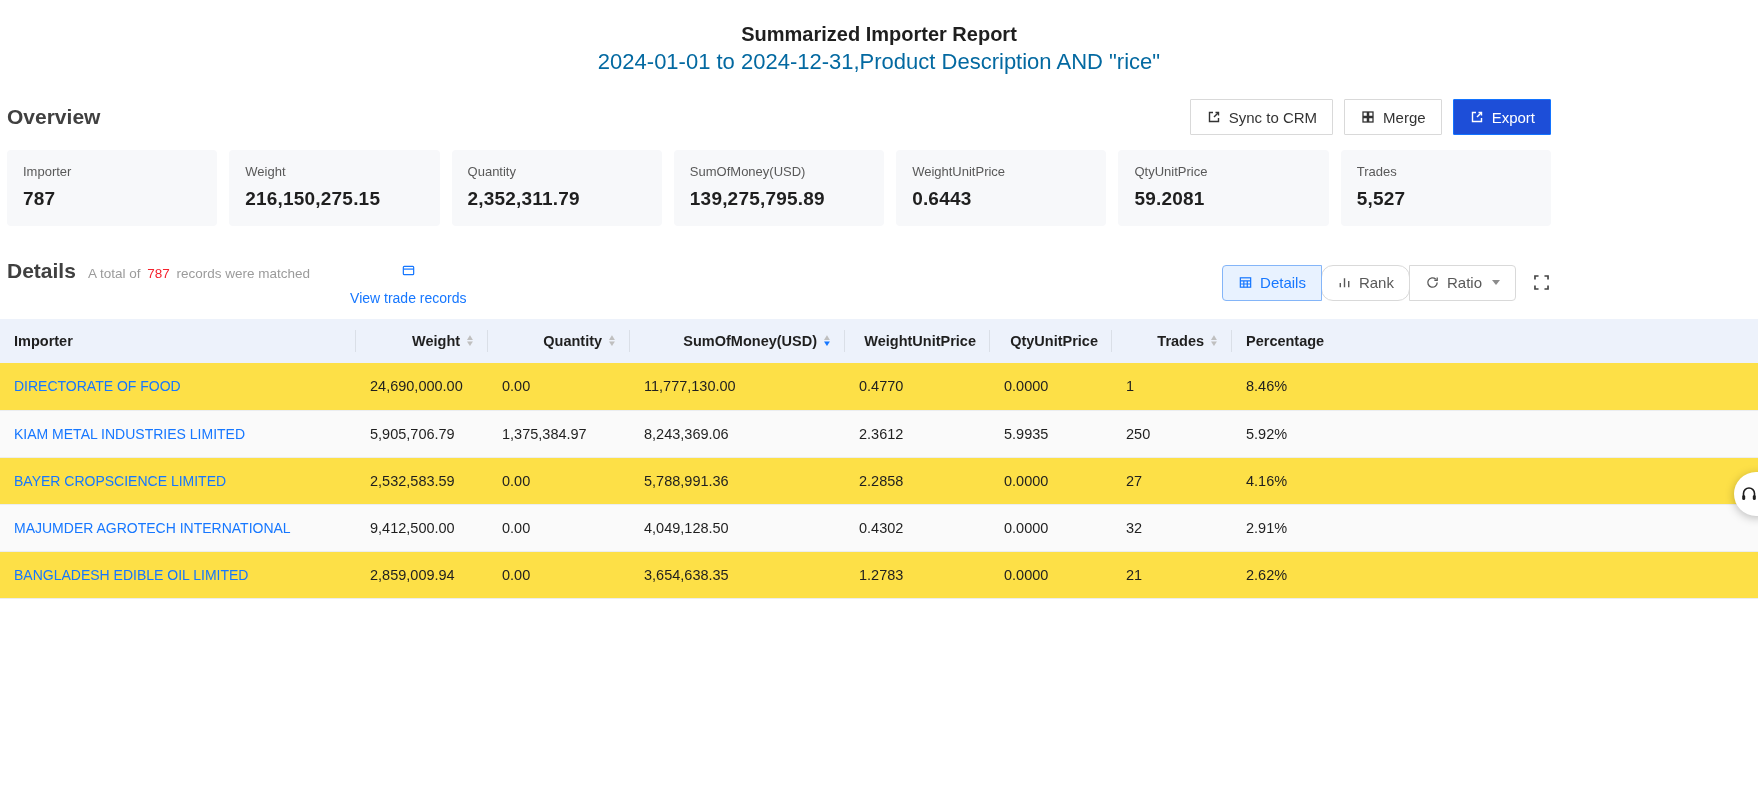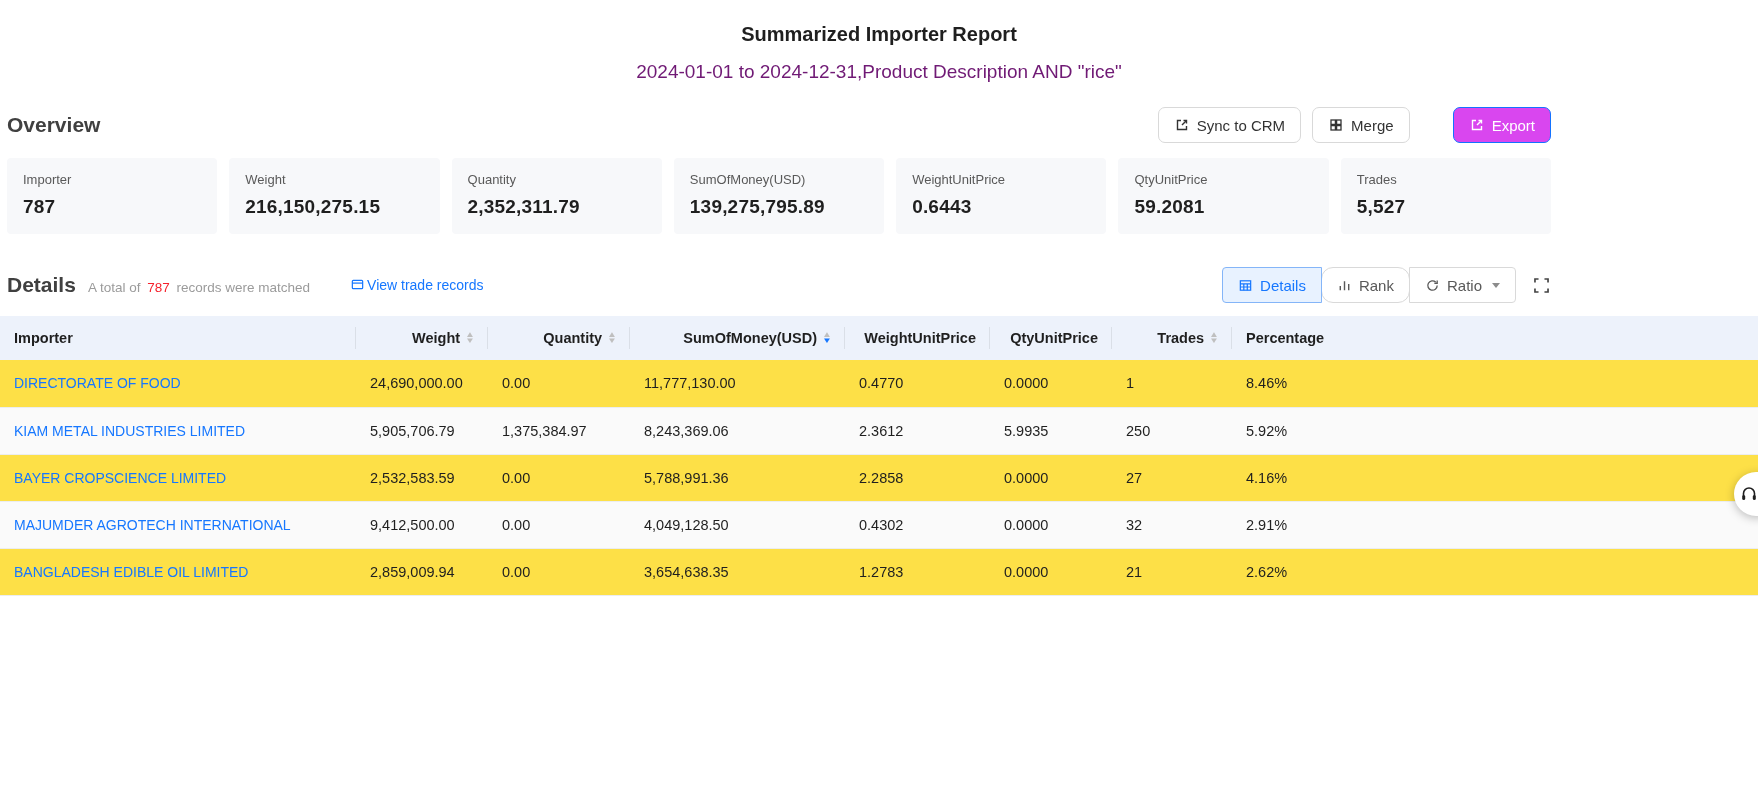--- a/index.html
+++ b/index.html
@@ -6,53 +6,53 @@
   html,body { width:1758px; height:785px; overflow:hidden; }
   body {
     font-family:"Liberation Sans", sans-serif;
     background:#ffffff;
     color:#262626;
     position:relative;
   }
   
   .report-header { text-align:center; padding-top:23px; }
   .report-title { font-size:20px; font-weight:bold; color:#1f1f1f; }
-  .report-subtitle { font-size:19px; color:#701a75; margin-top:15px; font-weight:normal; }
+  .report-subtitle { font-size:22px; color:#0369a1; margin-top:3px; font-weight:normal; }
 
   
   .top-wrap { width:1544px; margin-left:7px; }
 
   .overview-bar { display:flex; justify-content:space-between; align-items:center; margin-top:24px; }
   .section-label { font-size:21px; font-weight:bold; color:#404040; }
   .overview-actions { display:flex; gap:11px; }
 
   .btn {
     display:inline-flex; align-items:center; gap:7px;
     height:36px; padding:0 15px;
-    border:1px solid #d9d9d9; background:#fff; border-radius:7px;
+    border:1px solid #d9d9d9; background:#fff; border-radius:1px;
     font-size:15px; color:#333; cursor:pointer; white-space:nowrap;
     font-family:"Liberation Sans", sans-serif;
   }
   .btn svg { flex:0 0 auto; }
-  .btn.primary { background:#d946ef; border-color:#1373ff; color:#fff;margin-left:32px; }
+  .btn.primary { background:#1d4ed8; border-color:#1373ff; color:#fff; }
 
   
   .stats-row { display:flex; gap:12px; margin-top:15px; }
   .stat-card { flex:1 1 0; background:#f7f8fa; border-radius:4px; padding:14px 16px 16px; min-height:76px; }
   .stat-label { font-size:13px; color:#595959; }
   .stat-value { font-size:19px; font-weight:bold; color:#1f1f1f; margin-top:9px; letter-spacing:.2px; }
 
   
   .details-bar { display:flex; justify-content:space-between; align-items:center; margin-top:33px; }
   .details-left { display:flex; align-items:baseline; gap:12px; }
   .matched-text { font-size:13.5px; color:#9b9b9b; }
   .matched-count { color:#f5222d; padding:0 3px; }
   .view-link {
-    display:inline-flex; align-items:center; gap:2px;
-    font-size:14px; color:#1677ff; cursor:pointer; margin-left:28px; text-decoration:none;
+    display:inline-flex; align-items:center; gap:12px;
+    font-size:14px; color:#1677ff; cursor:pointer; margin-left:28px; text-decoration:none;flex-direction:column;
   }
   .details-right { display:flex; align-items:center; }
   .seg { display:inline-flex; }
   .seg .btn { border-radius:12px; margin-left:-1px; color:#595959; }
   .seg .btn:first-child { border-radius:4px 0 0 4px; margin-left:0; }
   .seg .btn:last-child { border-radius:0 4px 4px 0; }
   .seg .btn.active { background:#e8f2ff; border-color:#84b5f8; color:#1677ff; position:relative; z-index:1; }
   .caret { width:0; height:0; border-left:4px solid transparent; border-right:4px solid transparent; border-top:5px solid #8c8c8c; margin-left:3px; }
   .icon-btn { background:none; border:none; cursor:pointer; margin-left:16px; color:#434343; display:inline-flex; align-items:center; }
 

